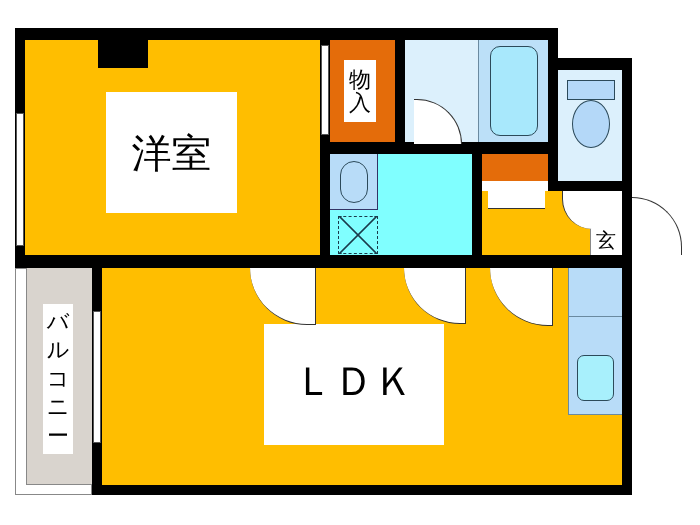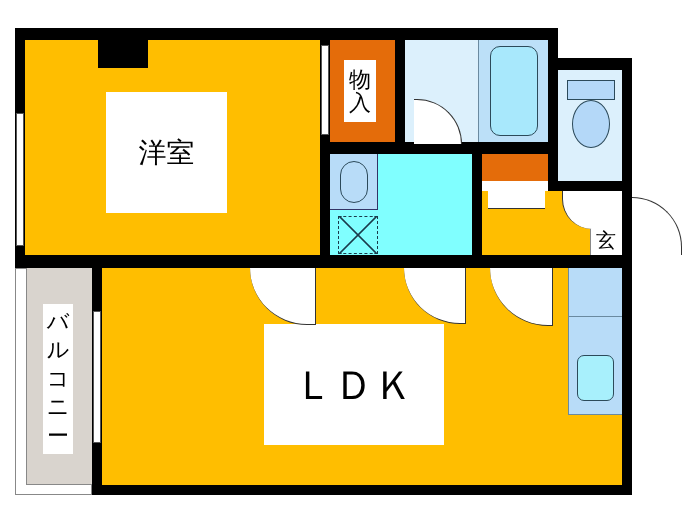--- a/index.html
+++ b/index.html
@@ -24,21 +24,21 @@
   <div class="abs wall" style="left:15px;top:255px;width:617px;height:13px;"></div>
   <div class="abs wall" style="left:320px;top:28px;width:10px;height:240px;"></div>
   <div class="abs wall" style="left:395px;top:28px;width:10px;height:125px;"></div>
   <div class="abs wall" style="left:320px;top:142px;width:240px;height:12px;"></div>
   <div class="abs wall" style="left:548px;top:28px;width:10px;height:165px;"></div>
   <div class="abs wall" style="left:472px;top:142px;width:10px;height:125px;"></div>
   <div class="abs wall" style="left:548px;top:181px;width:84px;height:10px;"></div>
 
   <div class="abs" style="left:25px;top:40px;width:295px;height:215px;background:#FFBE00;"></div>
   <div class="abs wall" style="left:98px;top:40px;width:50px;height:28px;"></div>
-  <div class="abs label" style="left:106px;top:92px;width:121px;height:121px;flex-direction:column;font-size:28px;">
+  <div class="abs label" style="left:106px;top:92px;width:131px;height:121px;flex-direction:column;font-size:40px;">
     <span>洋室</span>
   </div>
   <div class="abs win" style="left:16px;top:113px;width:8px;height:133px;"></div>
   <div class="abs win" style="left:321px;top:45px;width:8px;height:90px;"></div>
 
   <div class="abs" style="left:330px;top:40px;width:65px;height:102px;background:#E46C0A;"></div>
   <div class="abs label" style="left:344px;top:60px;width:32px;height:62px;flex-direction:column;font-size:22px;">
     <span>物</span>
     <span>入</span>
   </div>
@@ -72,21 +72,21 @@
   <div class="abs label" style="left:43px;top:304px;width:30px;height:150px;flex-direction:column;font-size:22px;line-height:1.3;">
     <span>バ</span>
     <span>ル</span>
     <span>コ</span>
     <span>ニ</span>
     <span>ー</span>
   </div>
   <div class="abs win" style="left:93px;top:311px;width:8px;height:132px;"></div>
 
   <div class="abs" style="left:102px;top:268px;width:520px;height:217px;background:#FFBE00;"></div>
-  <div class="abs label" style="left:264px;top:324px;width:180px;height:121px;flex-direction:column;font-size:40px;">
+  <div class="abs label" style="left:264px;top:324px;width:180px;height:121px;flex-direction:column;font-size:40px;font-family:Liberation Mono, monospace;">
     <span>ＬＤＫ</span>
   </div>
   <div class="abs" style="left:250px;top:268px;width:66px;height:57px;background:#fff;border-bottom:1px solid #333;border-right:1px solid #333;border-radius:0 0 0 66px;"></div>
   <div class="abs" style="left:404px;top:268px;width:62px;height:56px;background:#fff;border-bottom:1px solid #333;border-right:1px solid #333;border-radius:0 0 0 62px;"></div>
   <div class="abs" style="left:490px;top:268px;width:63px;height:58px;background:#fff;border-bottom:1px solid #333;border-right:1px solid #333;border-radius:0 0 0 63px;"></div>
 
   <div class="abs" style="left:568px;top:268px;width:54px;height:147px;background:#B8DCF8;border-left:1px solid #6a8aa0;border-bottom:1px solid #6a8aa0;"></div>
   <div class="abs" style="left:568px;top:316px;width:54px;height:1px;background:#6a8aa0;"></div>
   <div class="abs" style="left:577px;top:355px;width:37px;height:46px;background:#A8F0FC;border:1.5px solid #2c4a5a;border-radius:7px;"></div>
 

